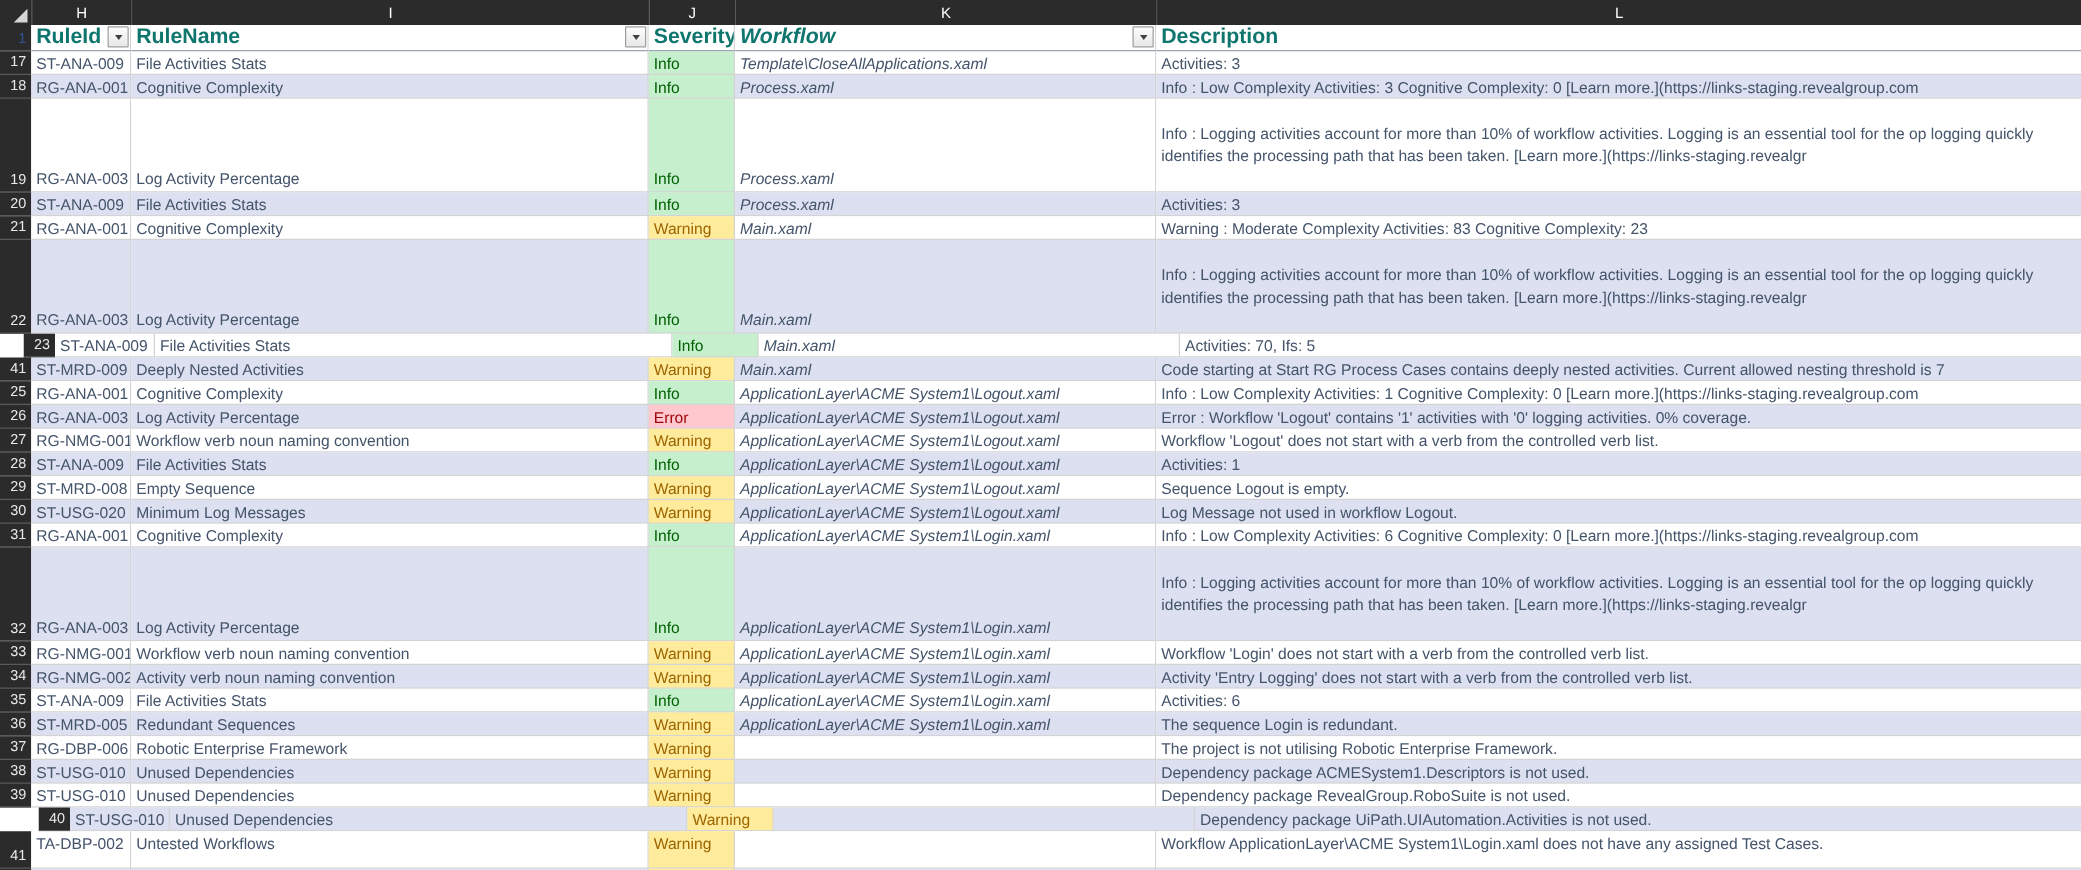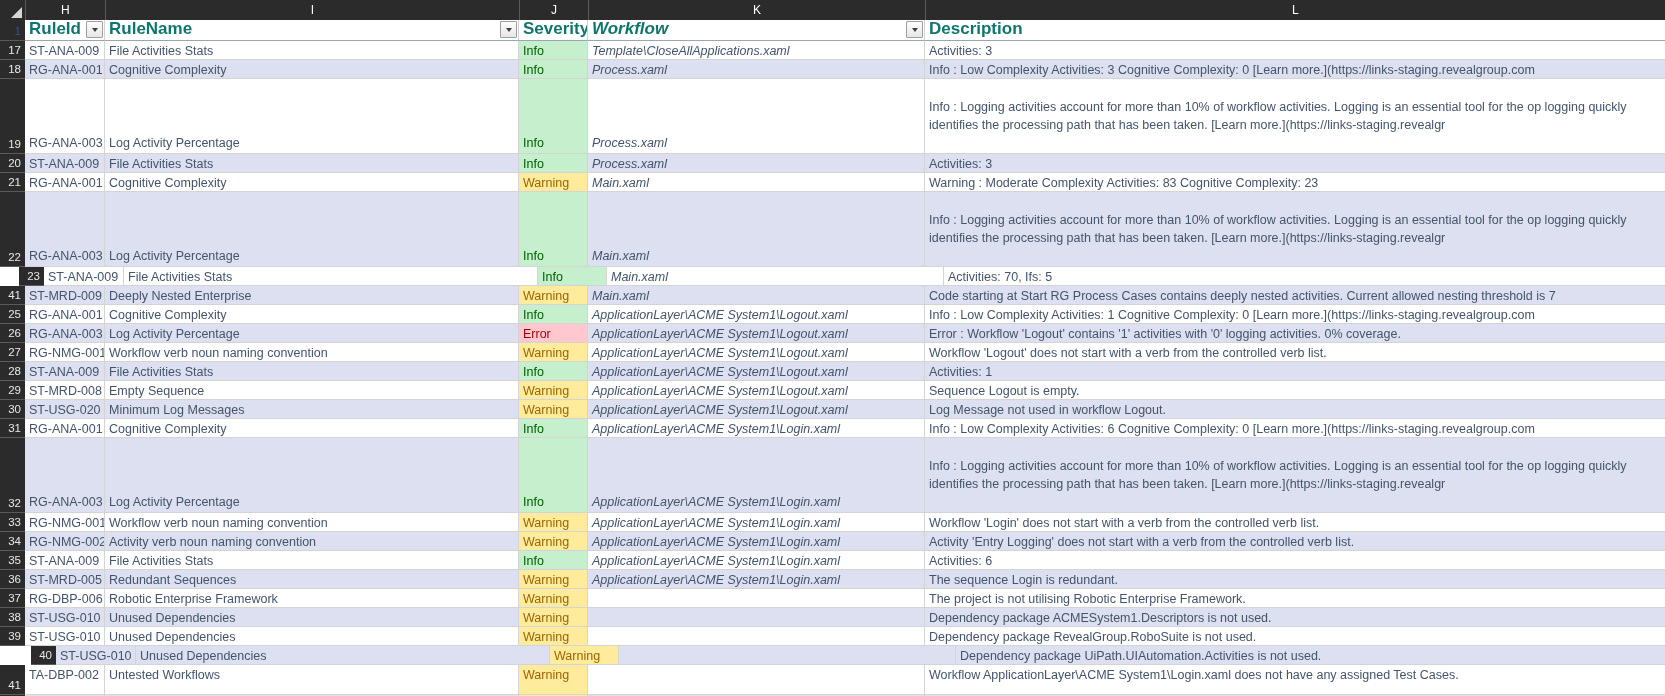--- a/index.html
+++ b/index.html
@@ -254,21 +254,21 @@
         <div class="rowhead">23</div>
         <div class="cell c-ruleid">ST-ANA-009</div>
         <div class="cell c-rulename">File Activities Stats</div>
         <div class="cell c-severity sev-info">Info</div>
         <div class="cell c-workflow">Main.xaml</div>
         <div class="cell c-desc">Activities: 70, Ifs: 5</div>
       </div>
       <div class="row band-b" style="height: 19px;">
         <div class="rowhead">41</div>
         <div class="cell c-ruleid">ST-MRD-009</div>
-        <div class="cell c-rulename">Deeply Nested Enterprise</div>
+        <div class="cell c-rulename">Deeply Nested Activities</div>
         <div class="cell c-severity sev-warning">Warning</div>
         <div class="cell c-workflow">Main.xaml</div>
         <div class="cell c-desc">Code starting at Start RG Process Cases contains deeply nested activities. Current allowed nesting threshold is 7</div>
       </div>
       <div class="row band-a" style="height: 19px;">
         <div class="rowhead">25</div>
         <div class="cell c-ruleid">RG-ANA-001</div>
         <div class="cell c-rulename">Cognitive Complexity</div>
         <div class="cell c-severity sev-info">Info</div>
         <div class="cell c-workflow">ApplicationLayer\ACME System1\Logout.xaml</div>

